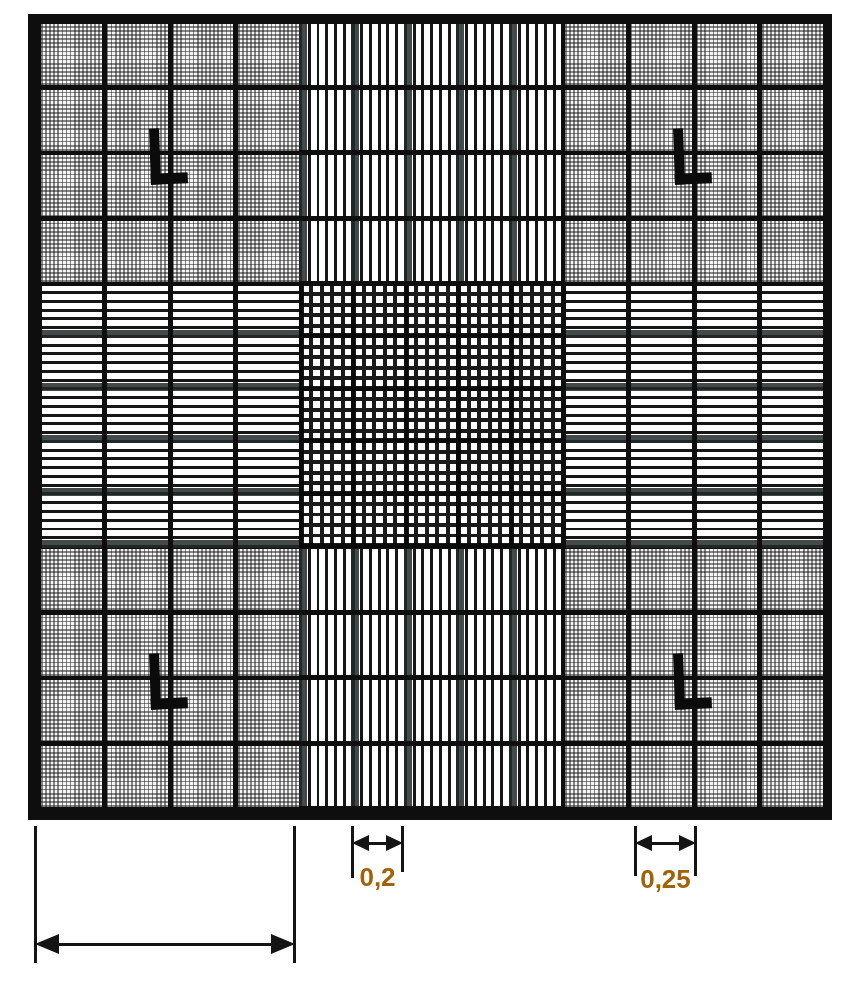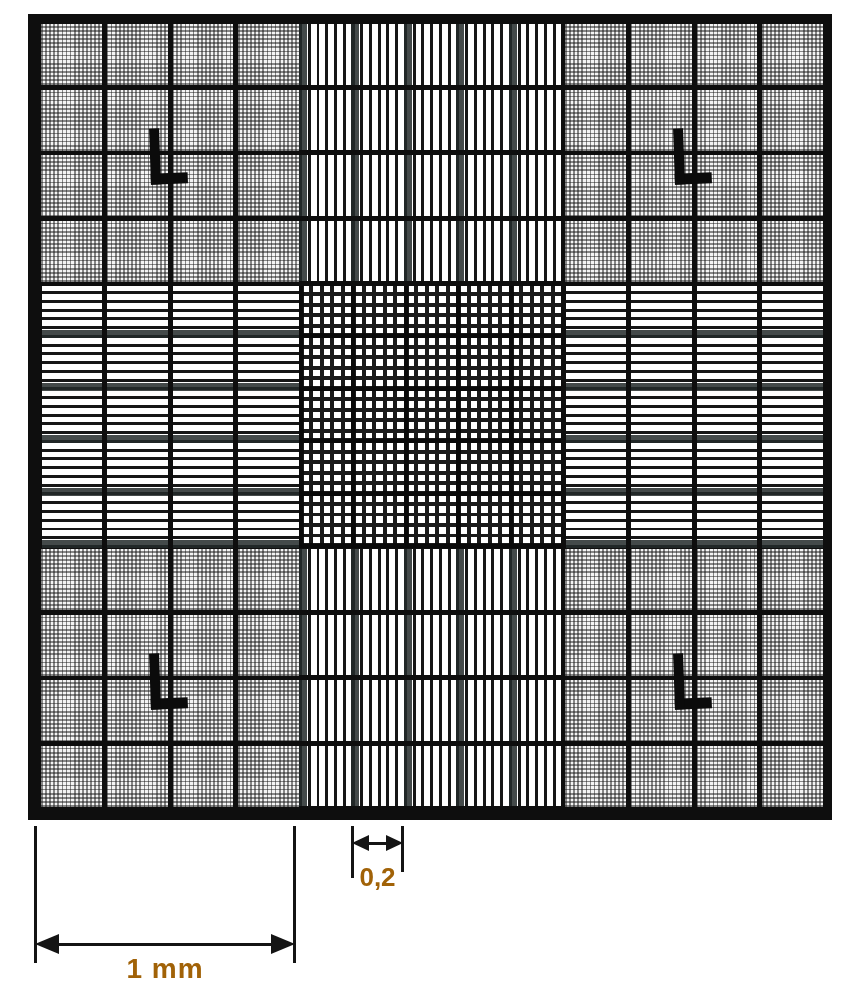--- a/index.html
+++ b/index.html
@@ -135,28 +135,37 @@
   </div>
 
   <div class="dim" id="dim-1mm">
     <div class="ext ext-l"></div>
     <div class="ext ext-r"></div>
     <div class="arrow">
       <i class="head head-l"></i>
       <i class="shaft"></i>
       <i class="head head-r"></i>
     </div>
-    <div class="dlabel">1 mm</div>
   </div>
 
   <div class="dim" id="dim-02">
     <div class="ext ext-l"></div>
     <div class="ext ext-r"></div>
     <div class="arrow">
       <i class="head head-l"></i>
       <i class="shaft"></i>
       <i class="head head-r"></i>
     </div>
     <div class="dlabel">0,2</div>
   </div>
 
+  <div class="dim" id="dim-025">
+    <div class="ext ext-l"></div>
+    <div class="ext ext-r"></div>
+    <div class="arrow">
+      <i class="head head-l"></i>
+      <i class="shaft"></i>
+      <i class="head head-r"></i>
+    </div>
+    <div class="dlabel">0,25</div>
+  </div>
 
 </div>
 
 </body></html>

